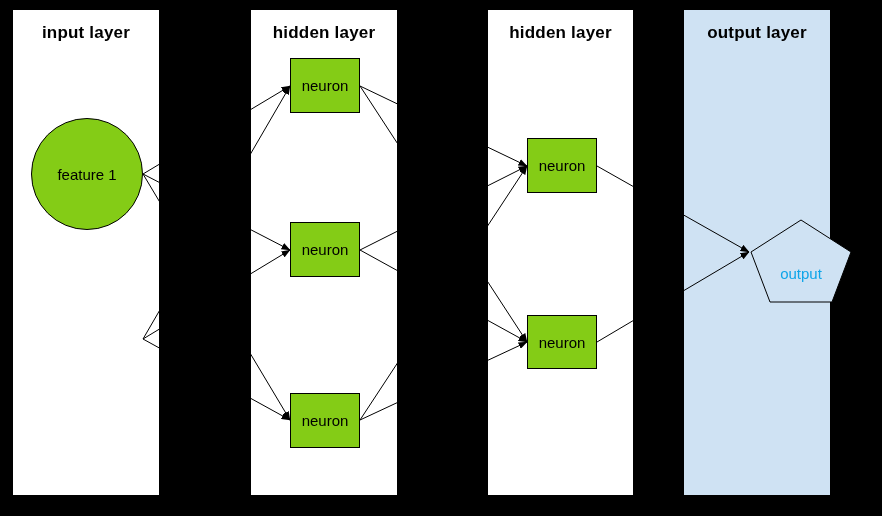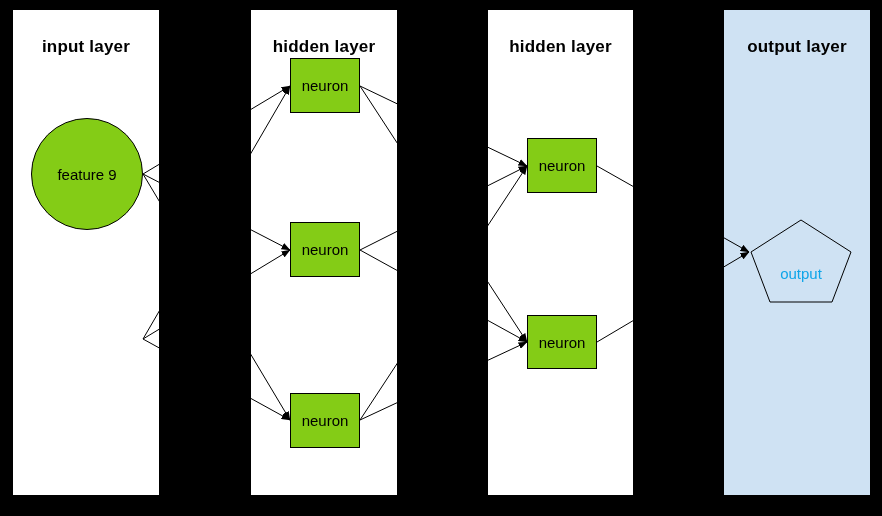--- a/index.html
+++ b/index.html
@@ -12,24 +12,24 @@
   }
   .canvas { position: absolute; left: 0; top: 0; width: 882px; height: 516px; }
 
   .panel {
     position: absolute; top: 10px; height: 485px;
     background: #ffffff;
   }
   .panel-input   { left: 13px;  width: 146px; }
   .panel-hidden1 { left: 251px; width: 146px; }
   .panel-hidden2 { left: 488px; width: 145px; }
-  .panel-output  { left: 724px; width: 146px; background: #cfe2f3; }
+  .panel-output  { left: 684px; width: 146px; background: #cfe2f3; }
 
   .panel-title {
-    margin: 0; padding-top: 27px;
+    margin: 0; padding-top: 13px;
     text-align: center;
     font-size: 17px; font-weight: bold; color: #000000;
     letter-spacing: 0.2px;
   }
 
   svg.overlay {
     position: absolute; left: 0; top: 0;
     width: 882px; height: 516px;
     pointer-events: none;
   }
@@ -102,21 +102,21 @@
     <line x1="360" y1="420" x2="527" y2="166" marker-end="url(#arrowhead)"></line>
     <line x1="360" y1="420" x2="527" y2="342" marker-end="url(#arrowhead)"></line>
 
     <line x1="597" y1="166" x2="749" y2="252" marker-end="url(#arrowhead)"></line>
     <line x1="597" y1="342" x2="749" y2="252" marker-end="url(#arrowhead)"></line>
 
     <polygon points="801,220 851,252 832,302 770,302 751,252" fill="#cfe2f3" stroke="#000000" stroke-width="1"></polygon>
   </svg>
 
   <div class="node circle circle-1">
-    <span>feature 9</span>
+    <span>feature 1</span>
   </div>
 
   <div class="node box h1b1">
     <span>neuron</span>
   </div>
   <div class="node box h1b2">
     <span>neuron</span>
   </div>
   <div class="node box h1b3">
     <span>neuron</span>

